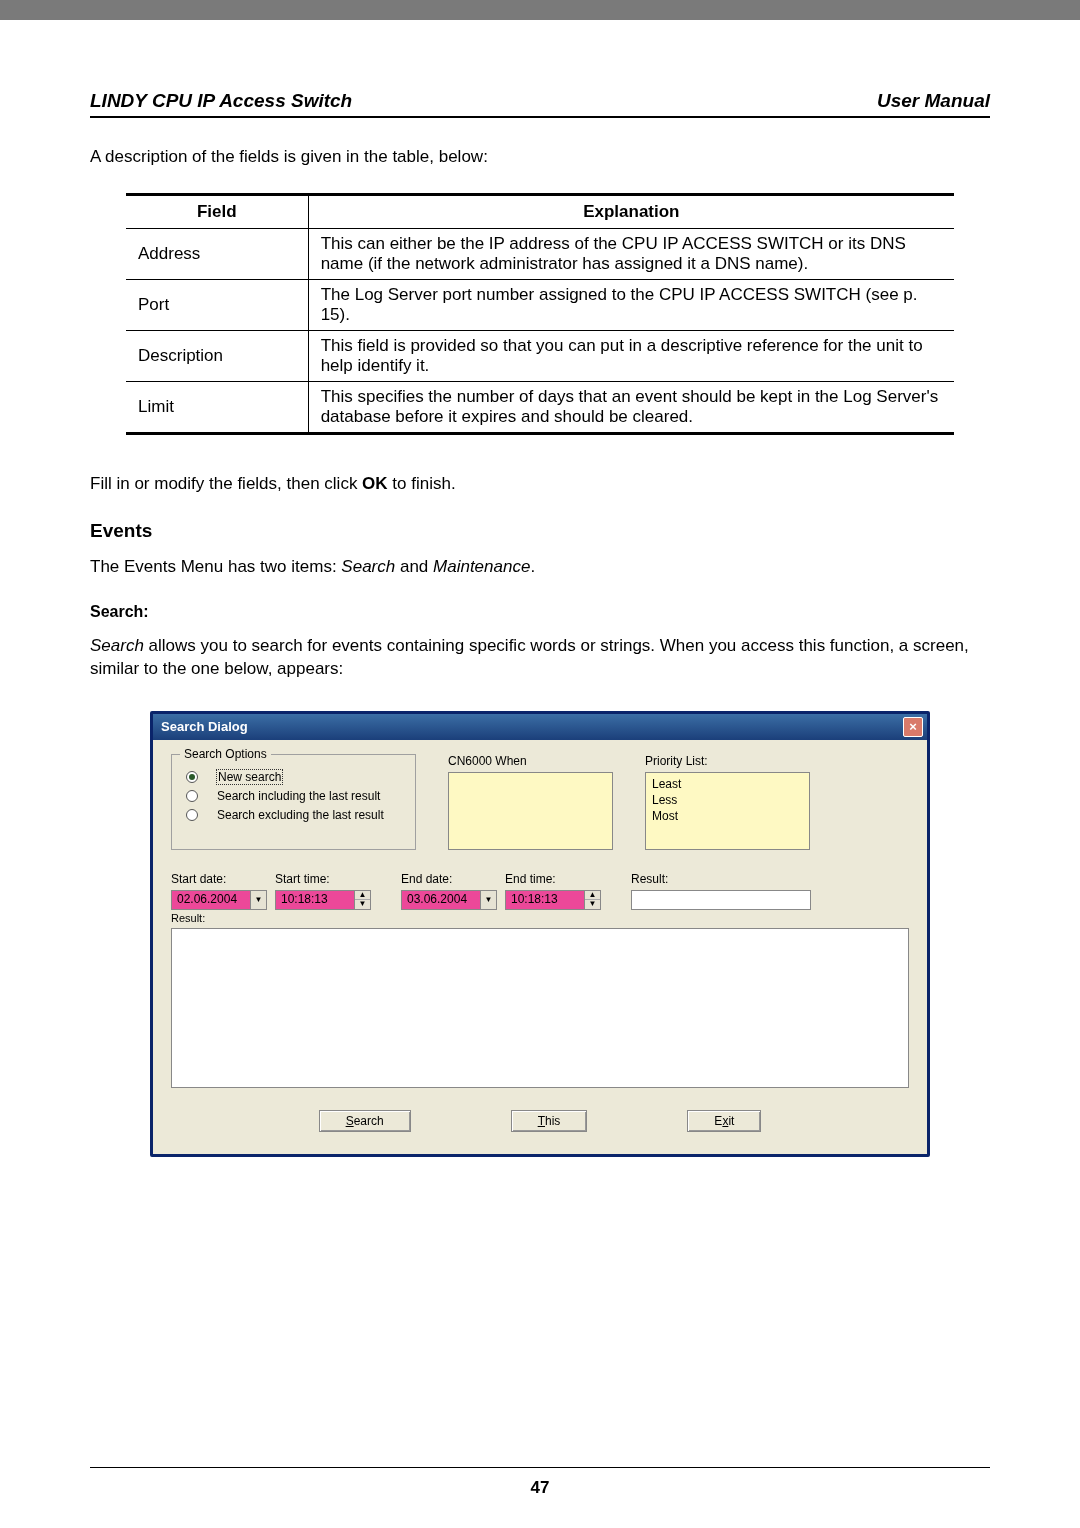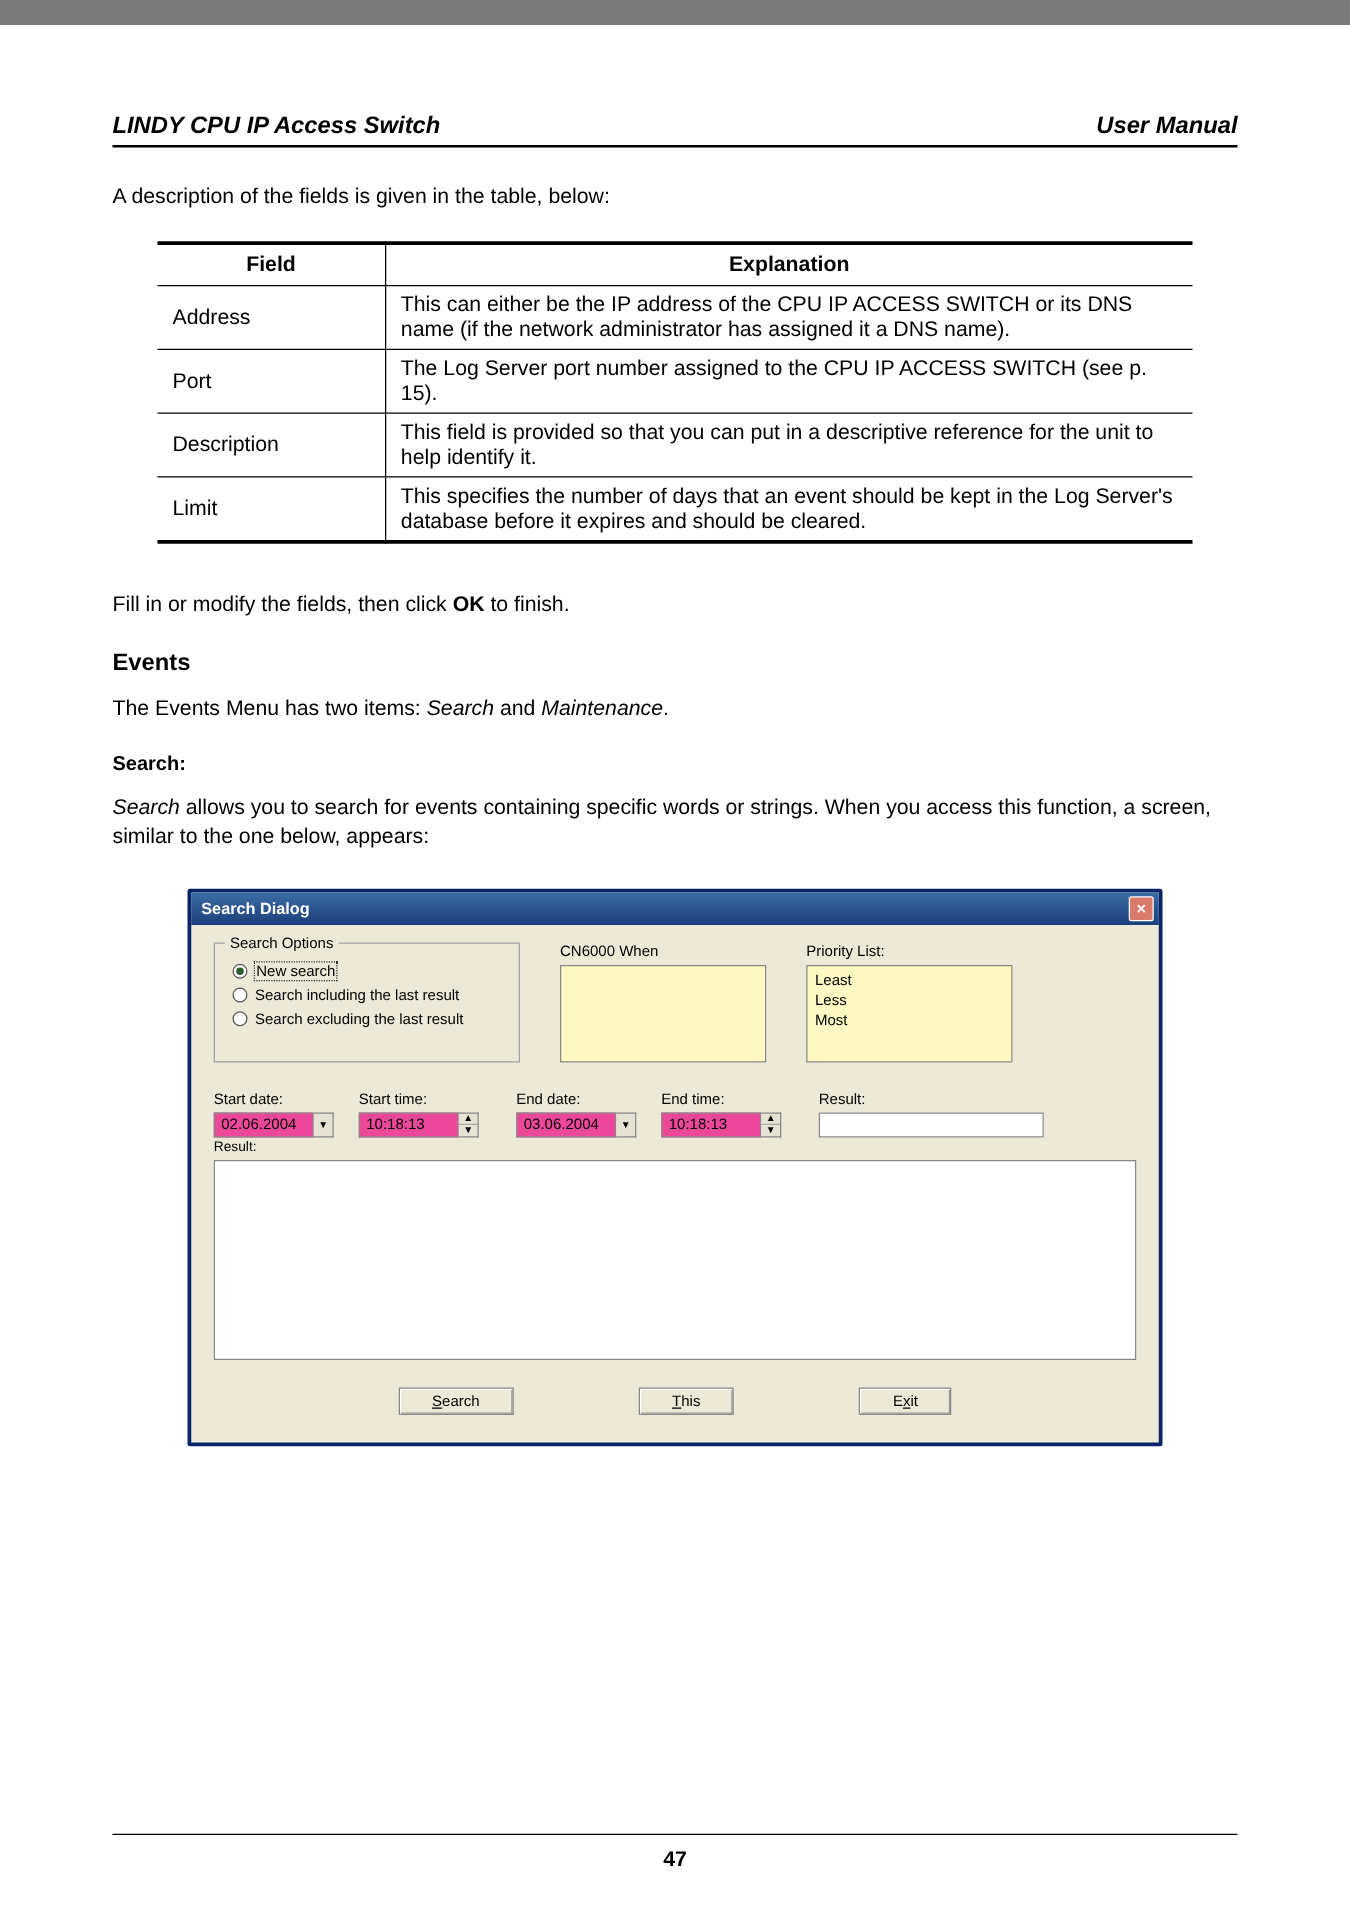--- a/index.html
+++ b/index.html
@@ -83,40 +83,40 @@
   .fieldset {
     border: 1px solid #a0a0a0;
     padding: 10px 14px 14px;
     width: 245px;
     position: relative;
   }
   .fieldset .legend {
     position: absolute; top: -8px; left: 8px;
     background: #ece9d8; padding: 0 4px; font-size: 12px;
   }
-  .radio-row { display: flex; align-items: center; gap: 6px; margin: 5px 0; font-size: 12px; }
+  .radio-row { display: flex; align-items: center; gap: 19px; margin: 5px 0; font-size: 12px; }
   .radio-dot {
     width: 12px; height: 12px; border: 1px solid #555; border-radius: 50%;
     background: #fff; display: inline-flex; align-items: center; justify-content: center;
   }
   .radio-dot.selected::after {
     content: ""; width: 6px; height: 6px; border-radius: 50%; background: #2a5a2a;
   }
   .dashed { outline: 1px dotted #333; padding: 0 1px; }
   .col { display: flex; flex-direction: column; }
   .col-label { font-size: 12px; margin-bottom: 4px; }
   .listbox {
     background: #fef9c3; border: 1px solid #888;
     width: 165px; height: 78px; padding: 3px 6px; font-size: 12px;
     line-height: 1.35;
   }
   .mid-row {
     display: flex; gap: 30px; margin-top: 22px; align-items: flex-start;
   }
-  .pair { display: flex; gap: 20px; }
+  .pair { display: flex; gap: 8px; }
   .input-combo { display: flex; align-items: center; }
   .txtinput {
     border: 1px solid #888; background: #ec4899; height: 20px;
     padding: 1px 5px; font-size: 12px; width: 80px;
   }
   .drop-btn, .spin-btns {
     border: 1px solid #888; background: #e6e3d4; height: 20px;
     width: 16px; display: flex; flex-direction: column; justify-content: center;
     align-items: center; font-size: 8px; line-height: 8px; border-left: none;
   }

